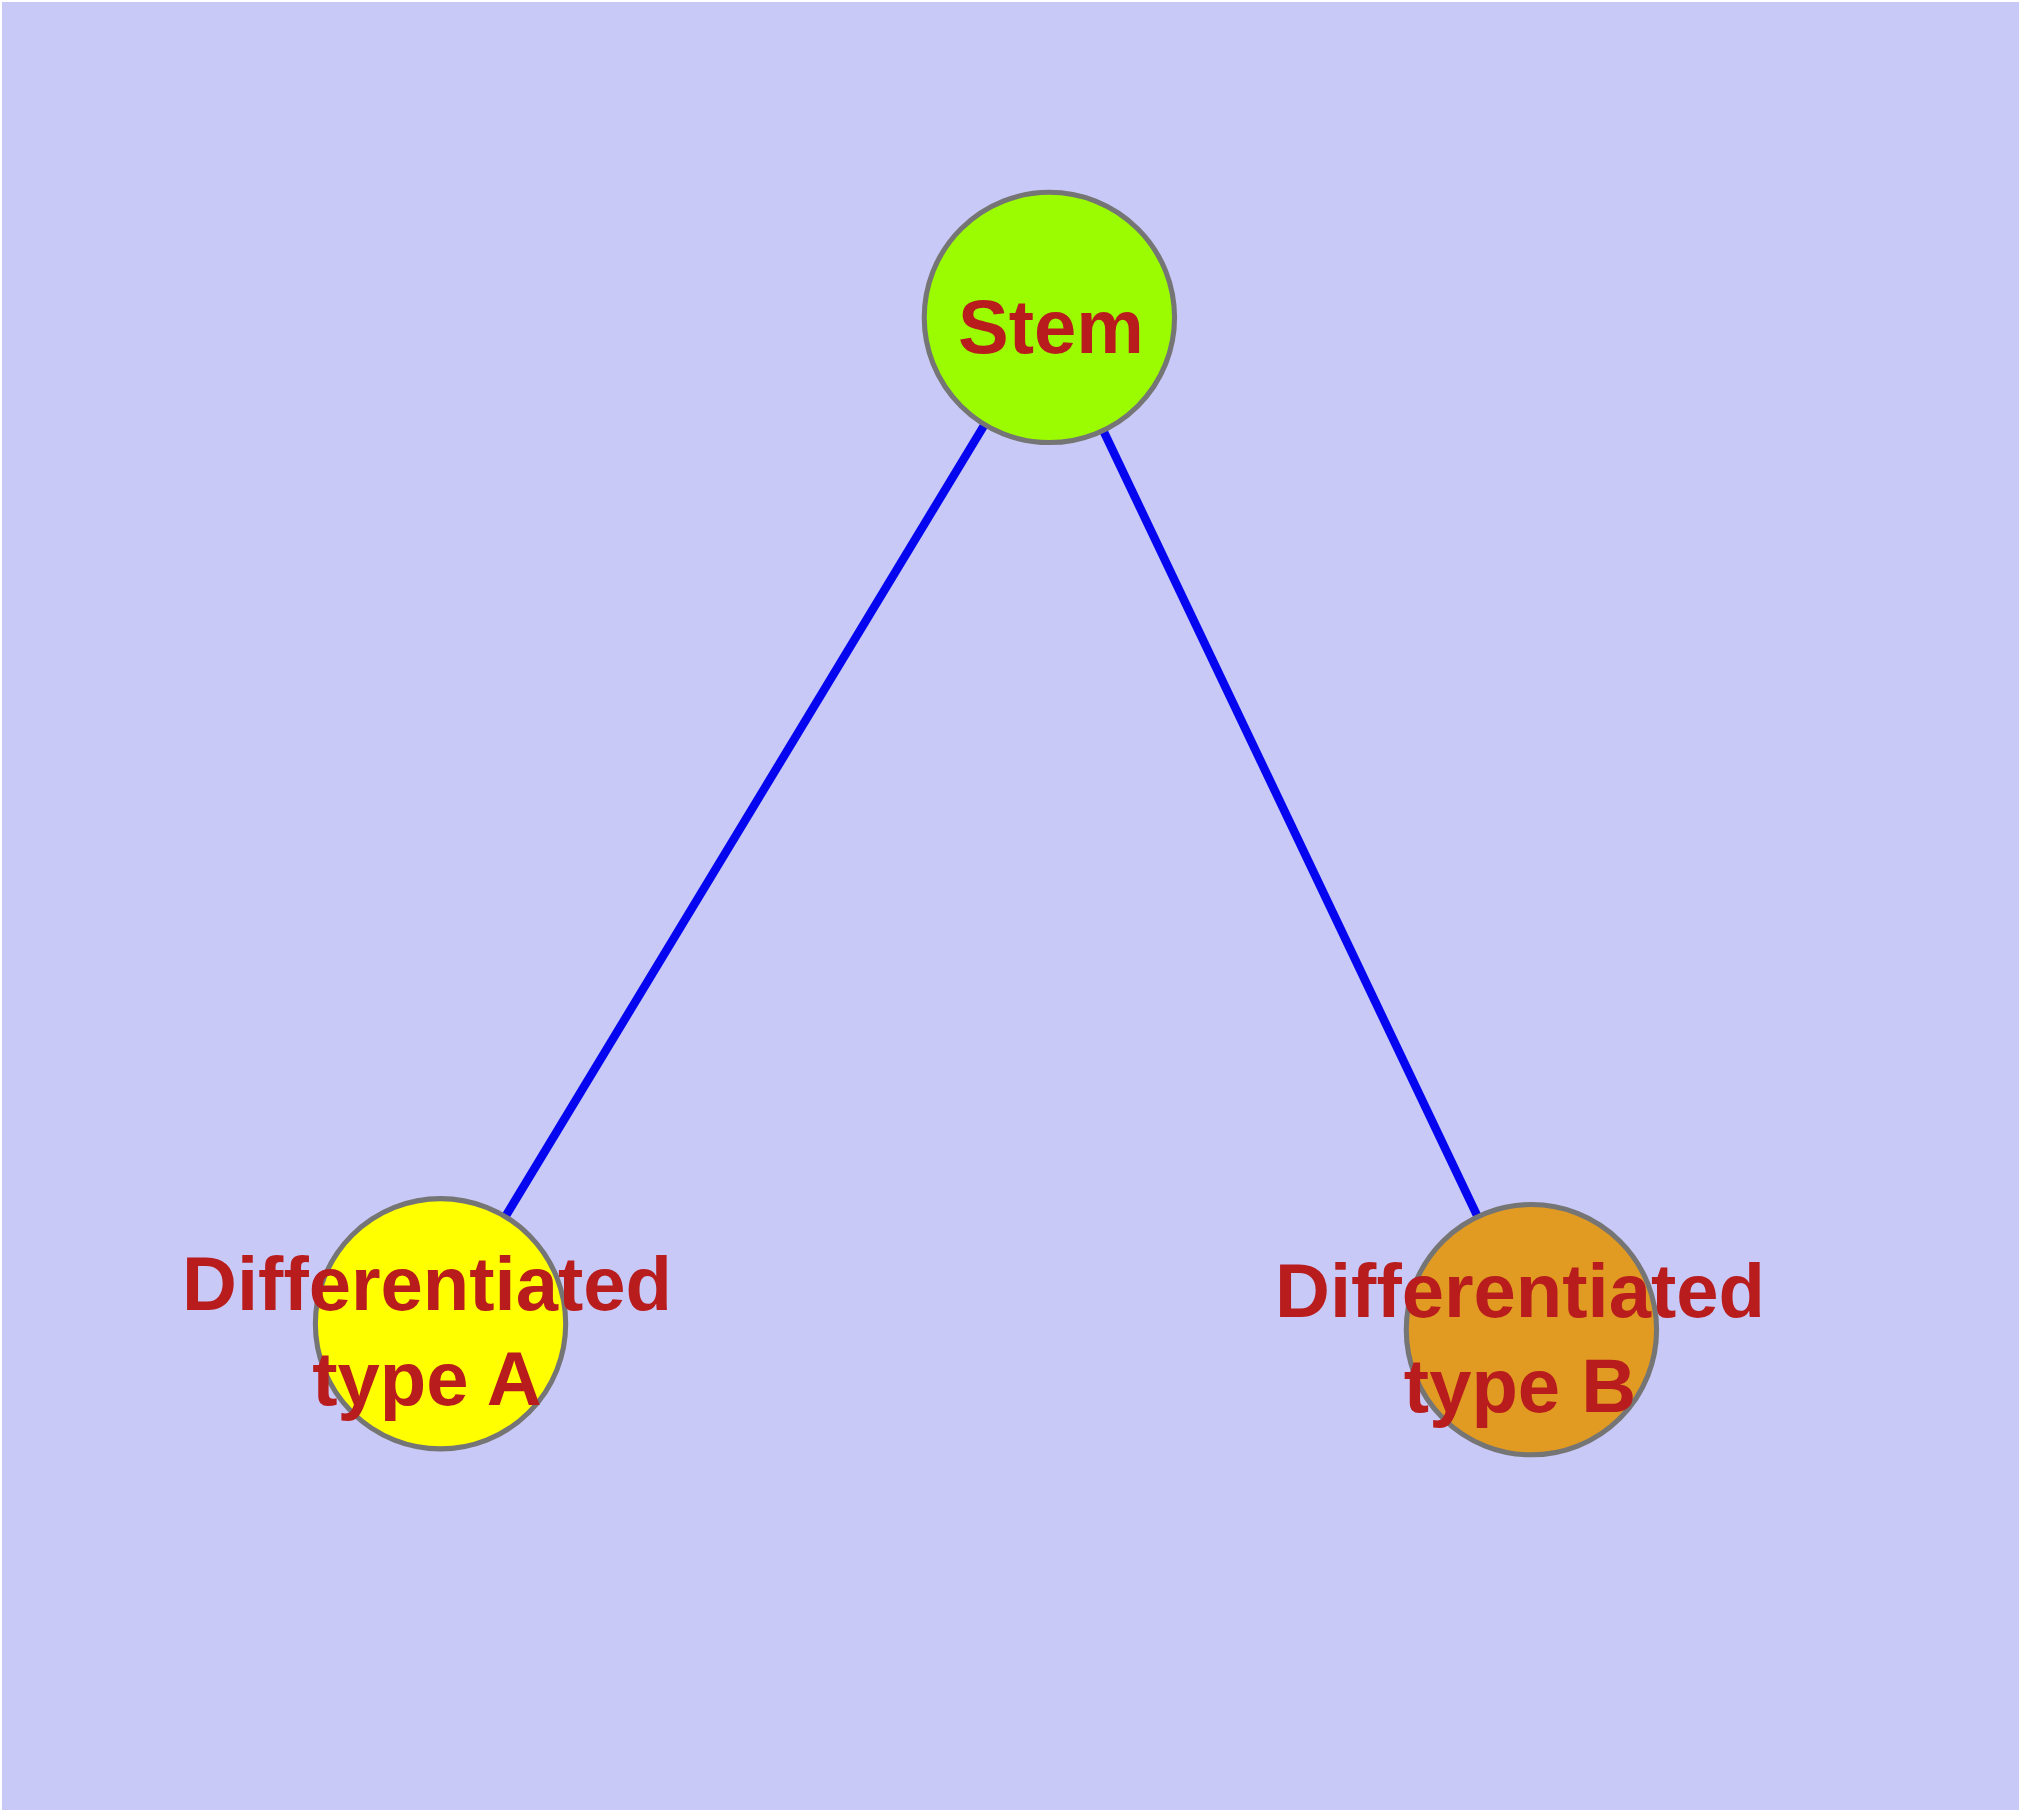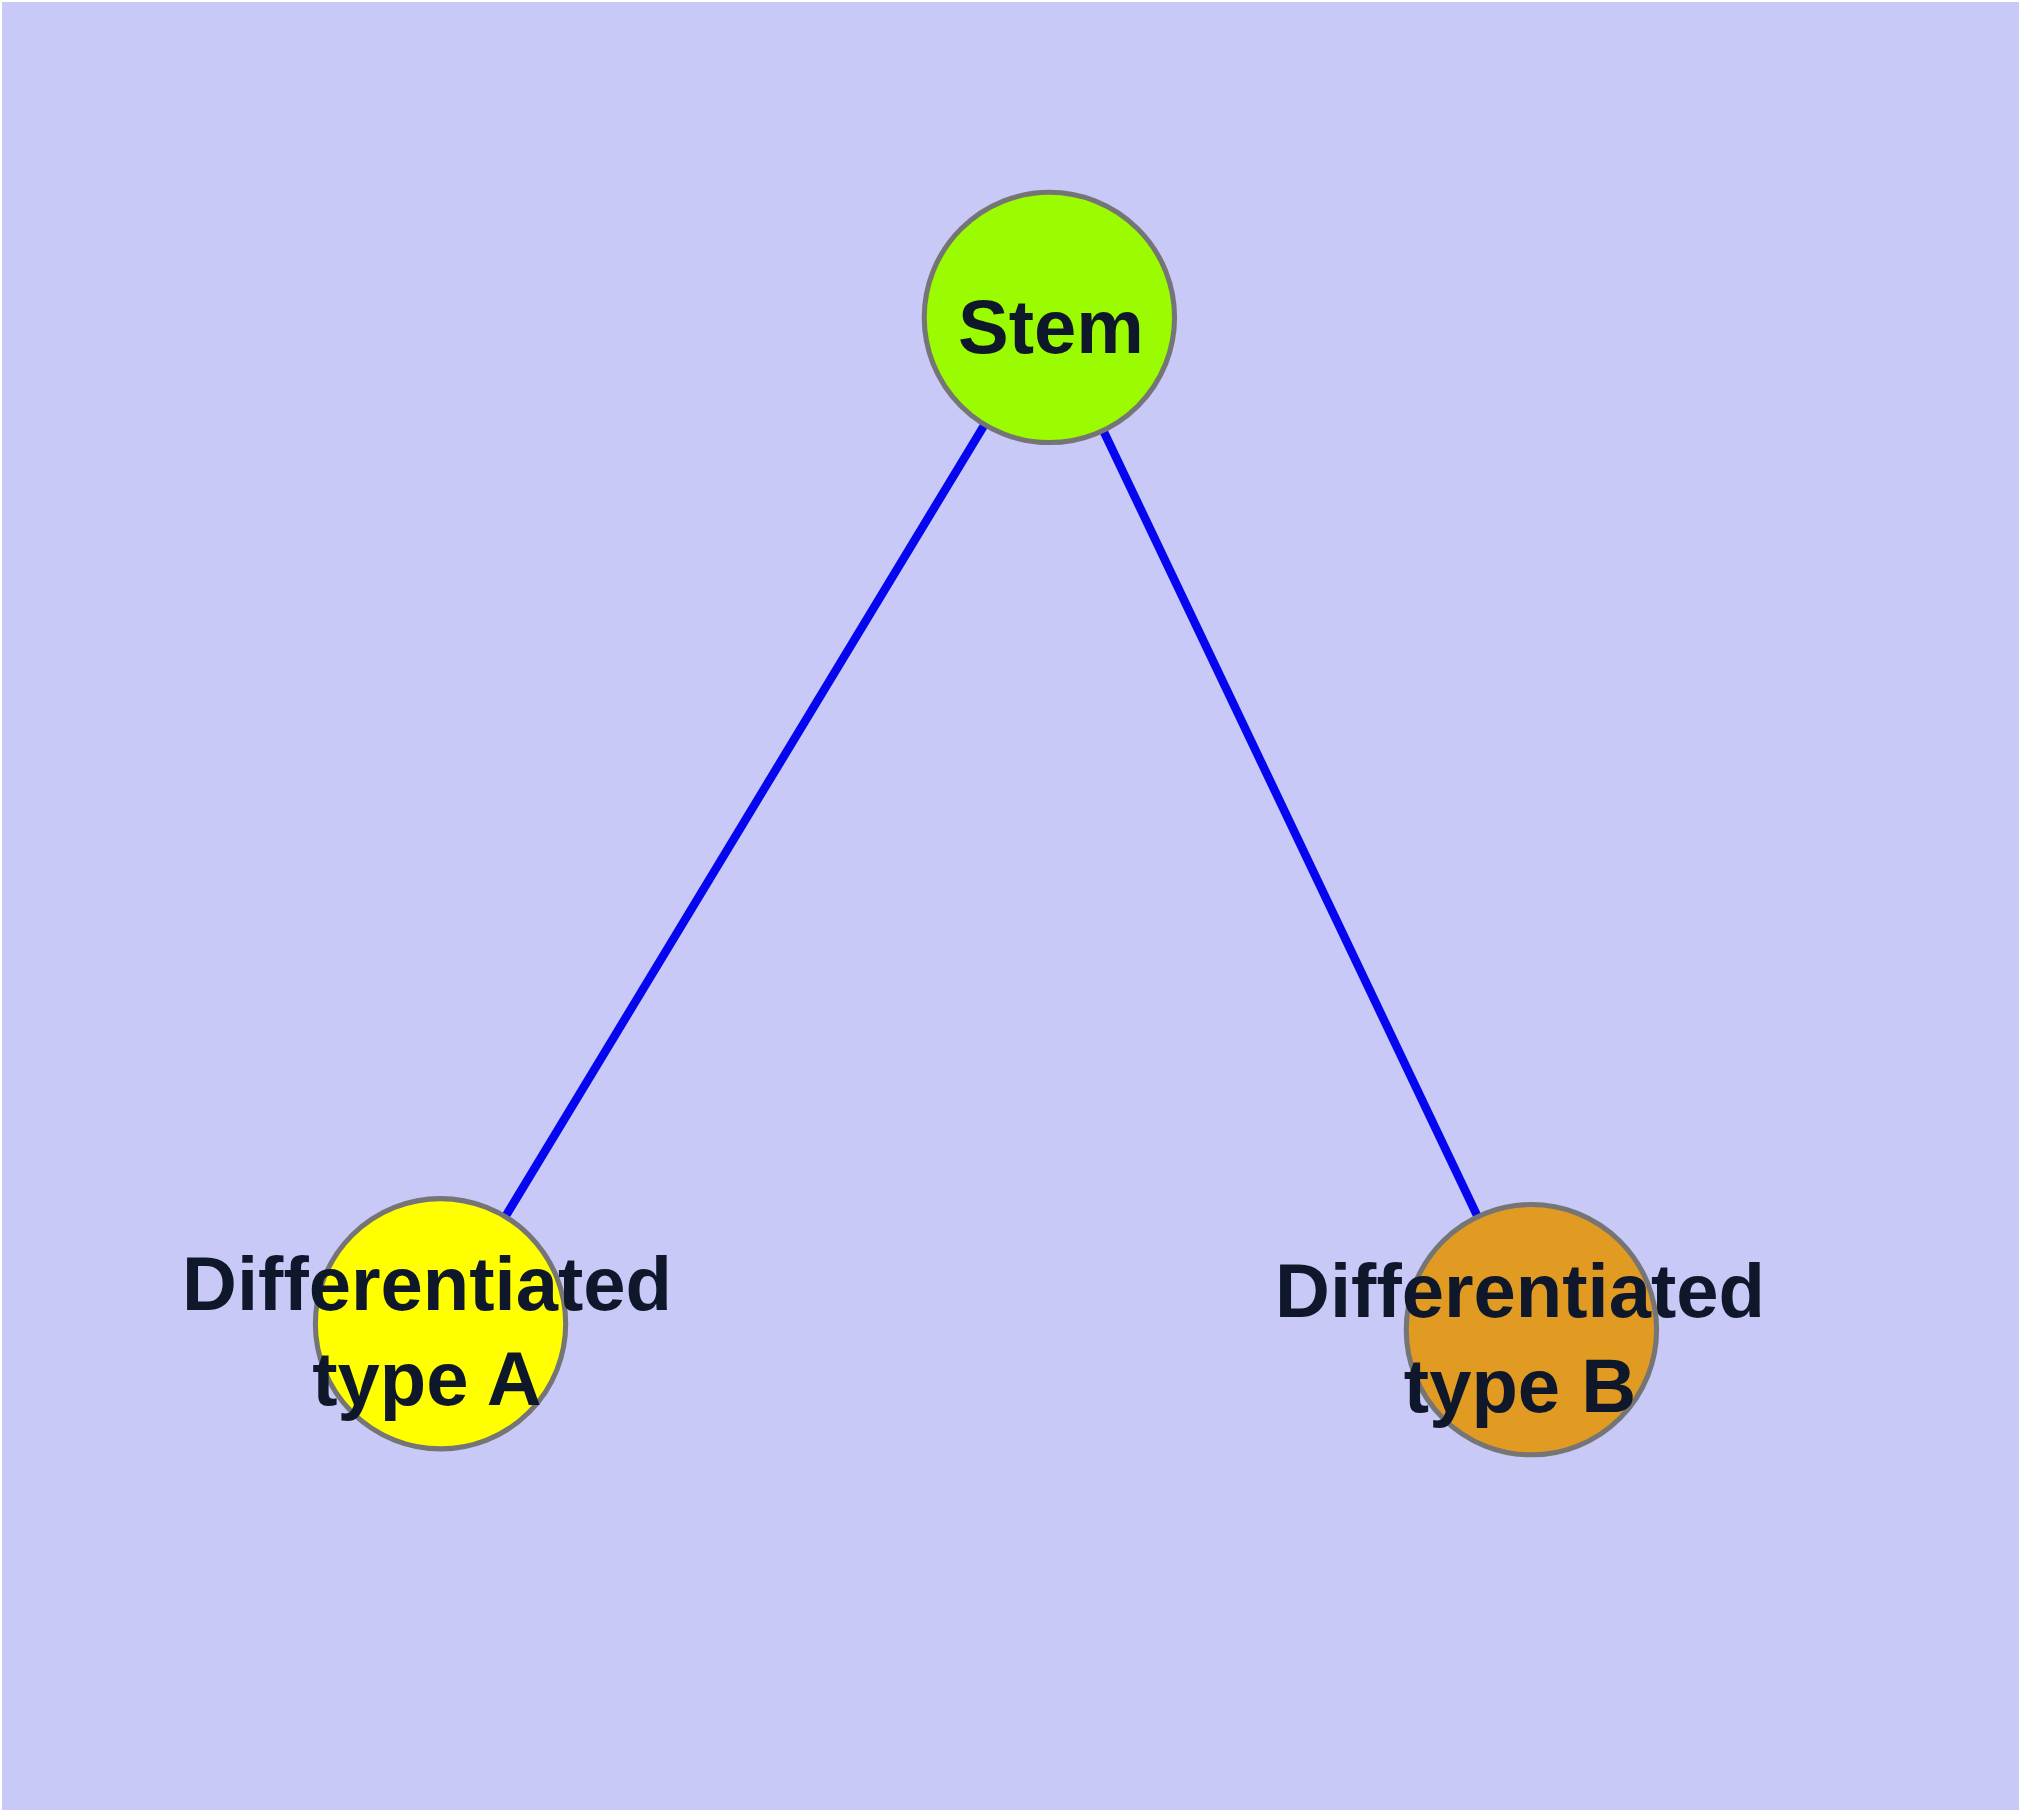--- a/index.html
+++ b/index.html
@@ -25,21 +25,21 @@
     position: absolute;
     left: 0;
     top: 0;
     width: 100%;
     height: 100%;
     display: block;
   }
   .node-label {
     position: absolute;
     transform: translate(-50%, -50%);
-    color: #0f172a;
+    color: #b91c1c;
     font-weight: bold;
     font-size: 76px;
     line-height: 95px;
     text-align: center;
     white-space: pre-line;
     letter-spacing: 0;
     pointer-events: none;
   }
 </style>
 </head>

